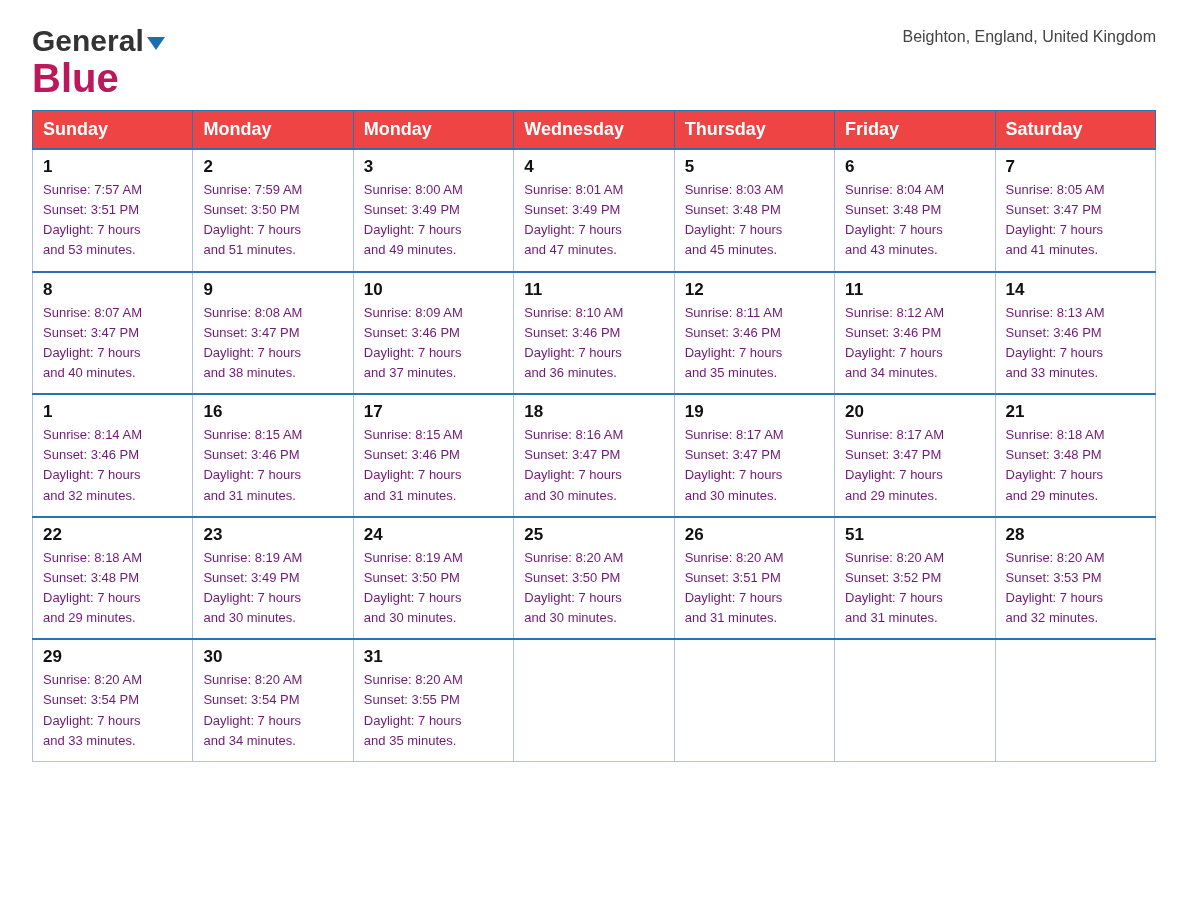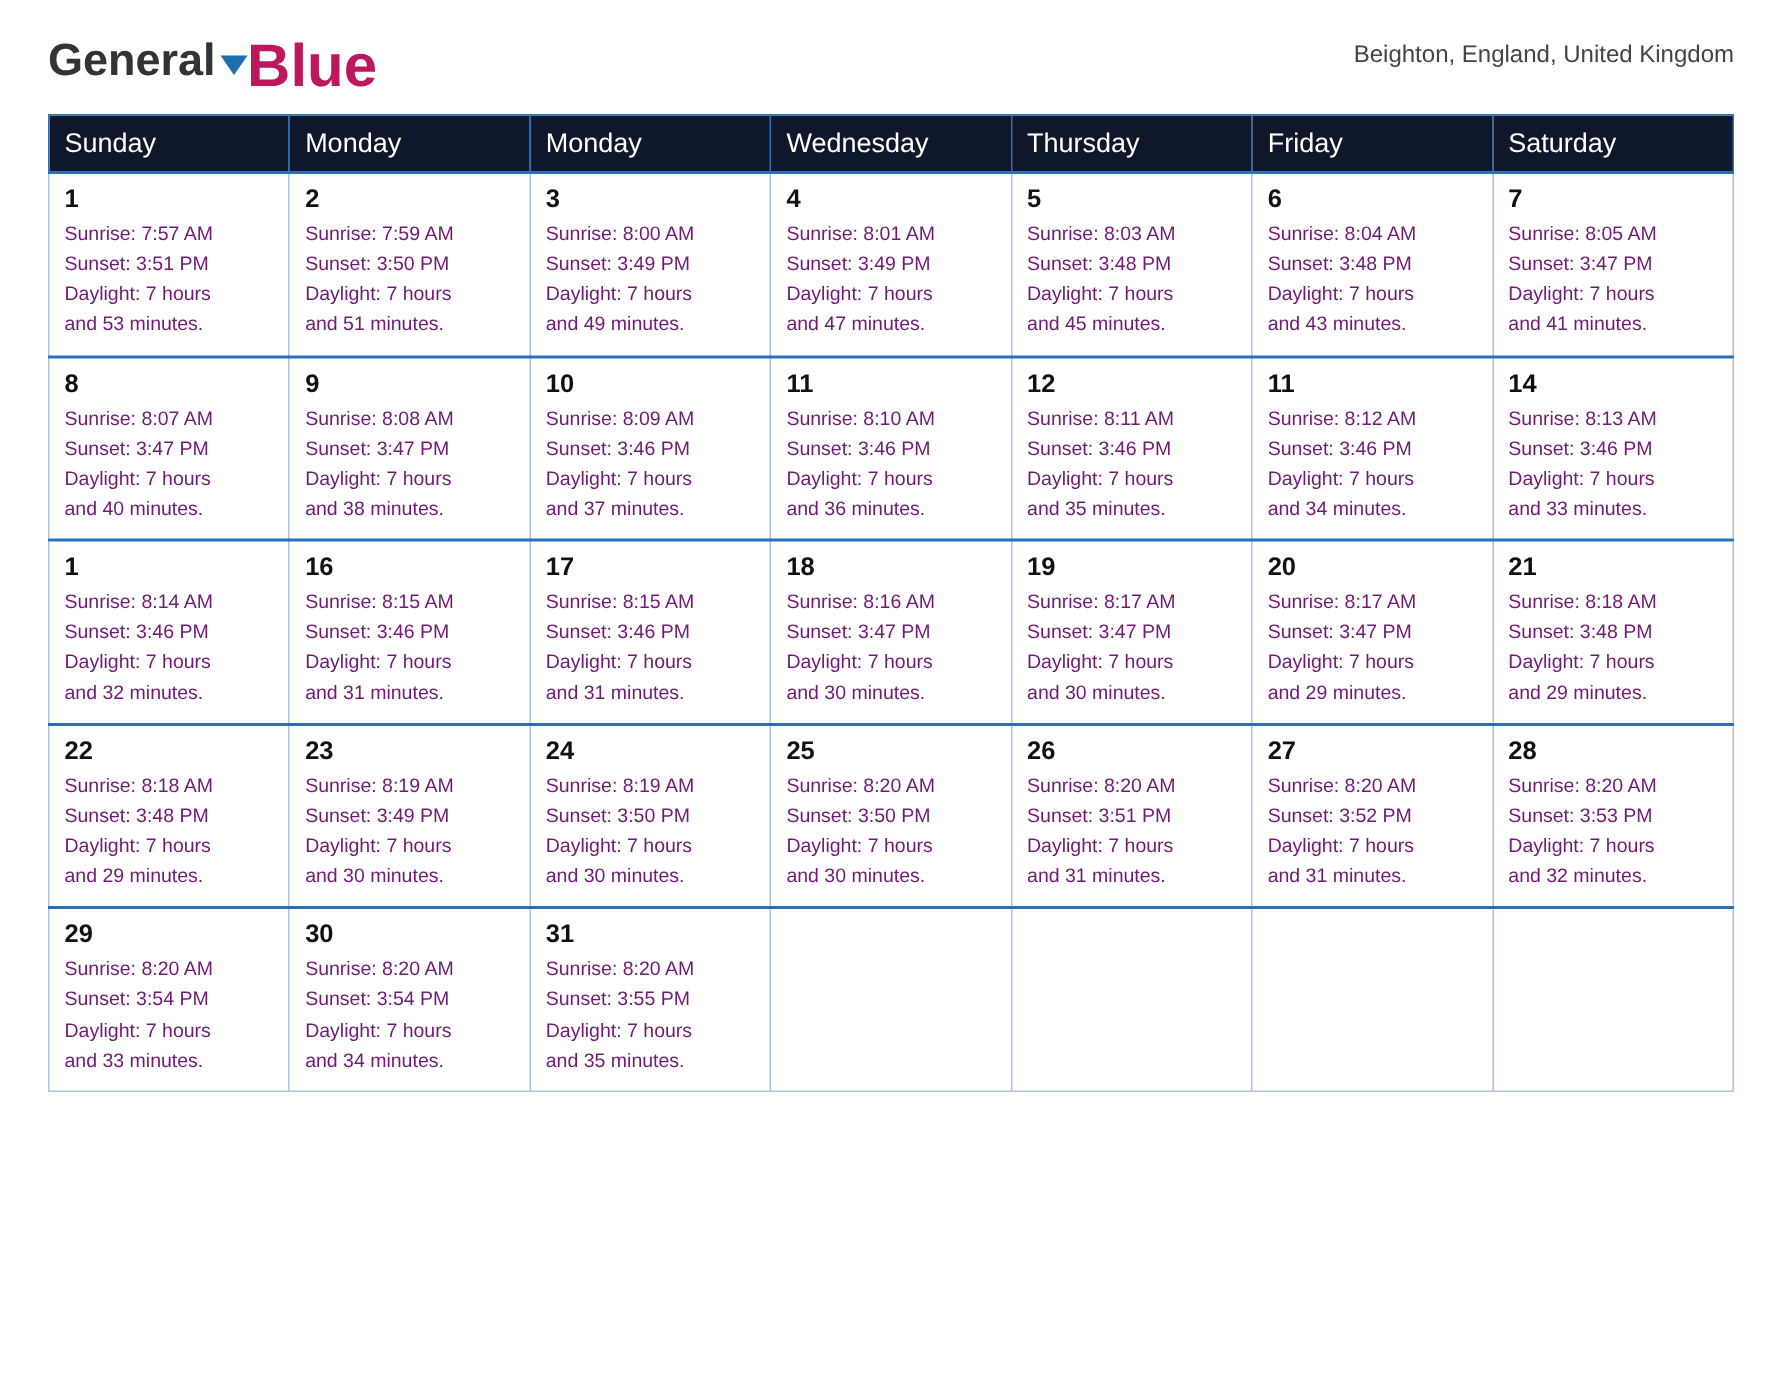--- a/index.html
+++ b/index.html
@@ -12,21 +12,21 @@
       padding: 24px 32px 32px 32px;
     }
     .header-row {
       display: flex;
       justify-content: space-between;
       align-items: flex-start;
       margin-bottom: 8px;
     }
     .logo {
       display: flex;
-      flex-direction: row;
+      flex-direction: column;
       align-items: flex-start;
     }
     .title-block {
       text-align: right;
     }
     .month-title {
       font-size: 52px;
       font-weight: normal;
       color: #111;
       line-height: 1.1;
@@ -35,24 +35,24 @@
       font-size: 16px;
       color: #444;
       margin-top: 4px;
     }
     .calendar {
       width: 100%;
       border-collapse: collapse;
       margin-top: 12px;
     }
     .calendar thead tr th {
-      background-color: #0f172a;
+      background-color: #ef4444;
       color: #fff;
       font-size: 18px;
-      font-weight: normal;
+      font-weight: bold;
       padding: 8px 10px;
       text-align: left;
       border: 1px solid #2a72b5;
     }
     .calendar tbody tr td {
       vertical-align: top;
       border: 1px solid #b0c4de;
       padding: 7px 10px 10px 10px;
       width: calc(100% / 7);
       min-height: 110px;
@@ -210,21 +210,21 @@
         </td>
         <td>
           <span class="day-number">25</span>
           <div class="day-info">Sunrise: 8:20 AM<br>Sunset: 3:50 PM<br>Daylight: 7 hours<br>and 30 minutes.</div>
         </td>
         <td>
           <span class="day-number">26</span>
           <div class="day-info">Sunrise: 8:20 AM<br>Sunset: 3:51 PM<br>Daylight: 7 hours<br>and 31 minutes.</div>
         </td>
         <td>
-          <span class="day-number">27</span>
+          <span class="day-number">51</span>
           <div class="day-info">Sunrise: 8:20 AM<br>Sunset: 3:52 PM<br>Daylight: 7 hours<br>and 31 minutes.</div>
         </td>
         <td>
           <span class="day-number">28</span>
           <div class="day-info">Sunrise: 8:20 AM<br>Sunset: 3:53 PM<br>Daylight: 7 hours<br>and 32 minutes.</div>
         </td>
       </tr>
       <tr>
         <td>
           <span class="day-number">29</span>

